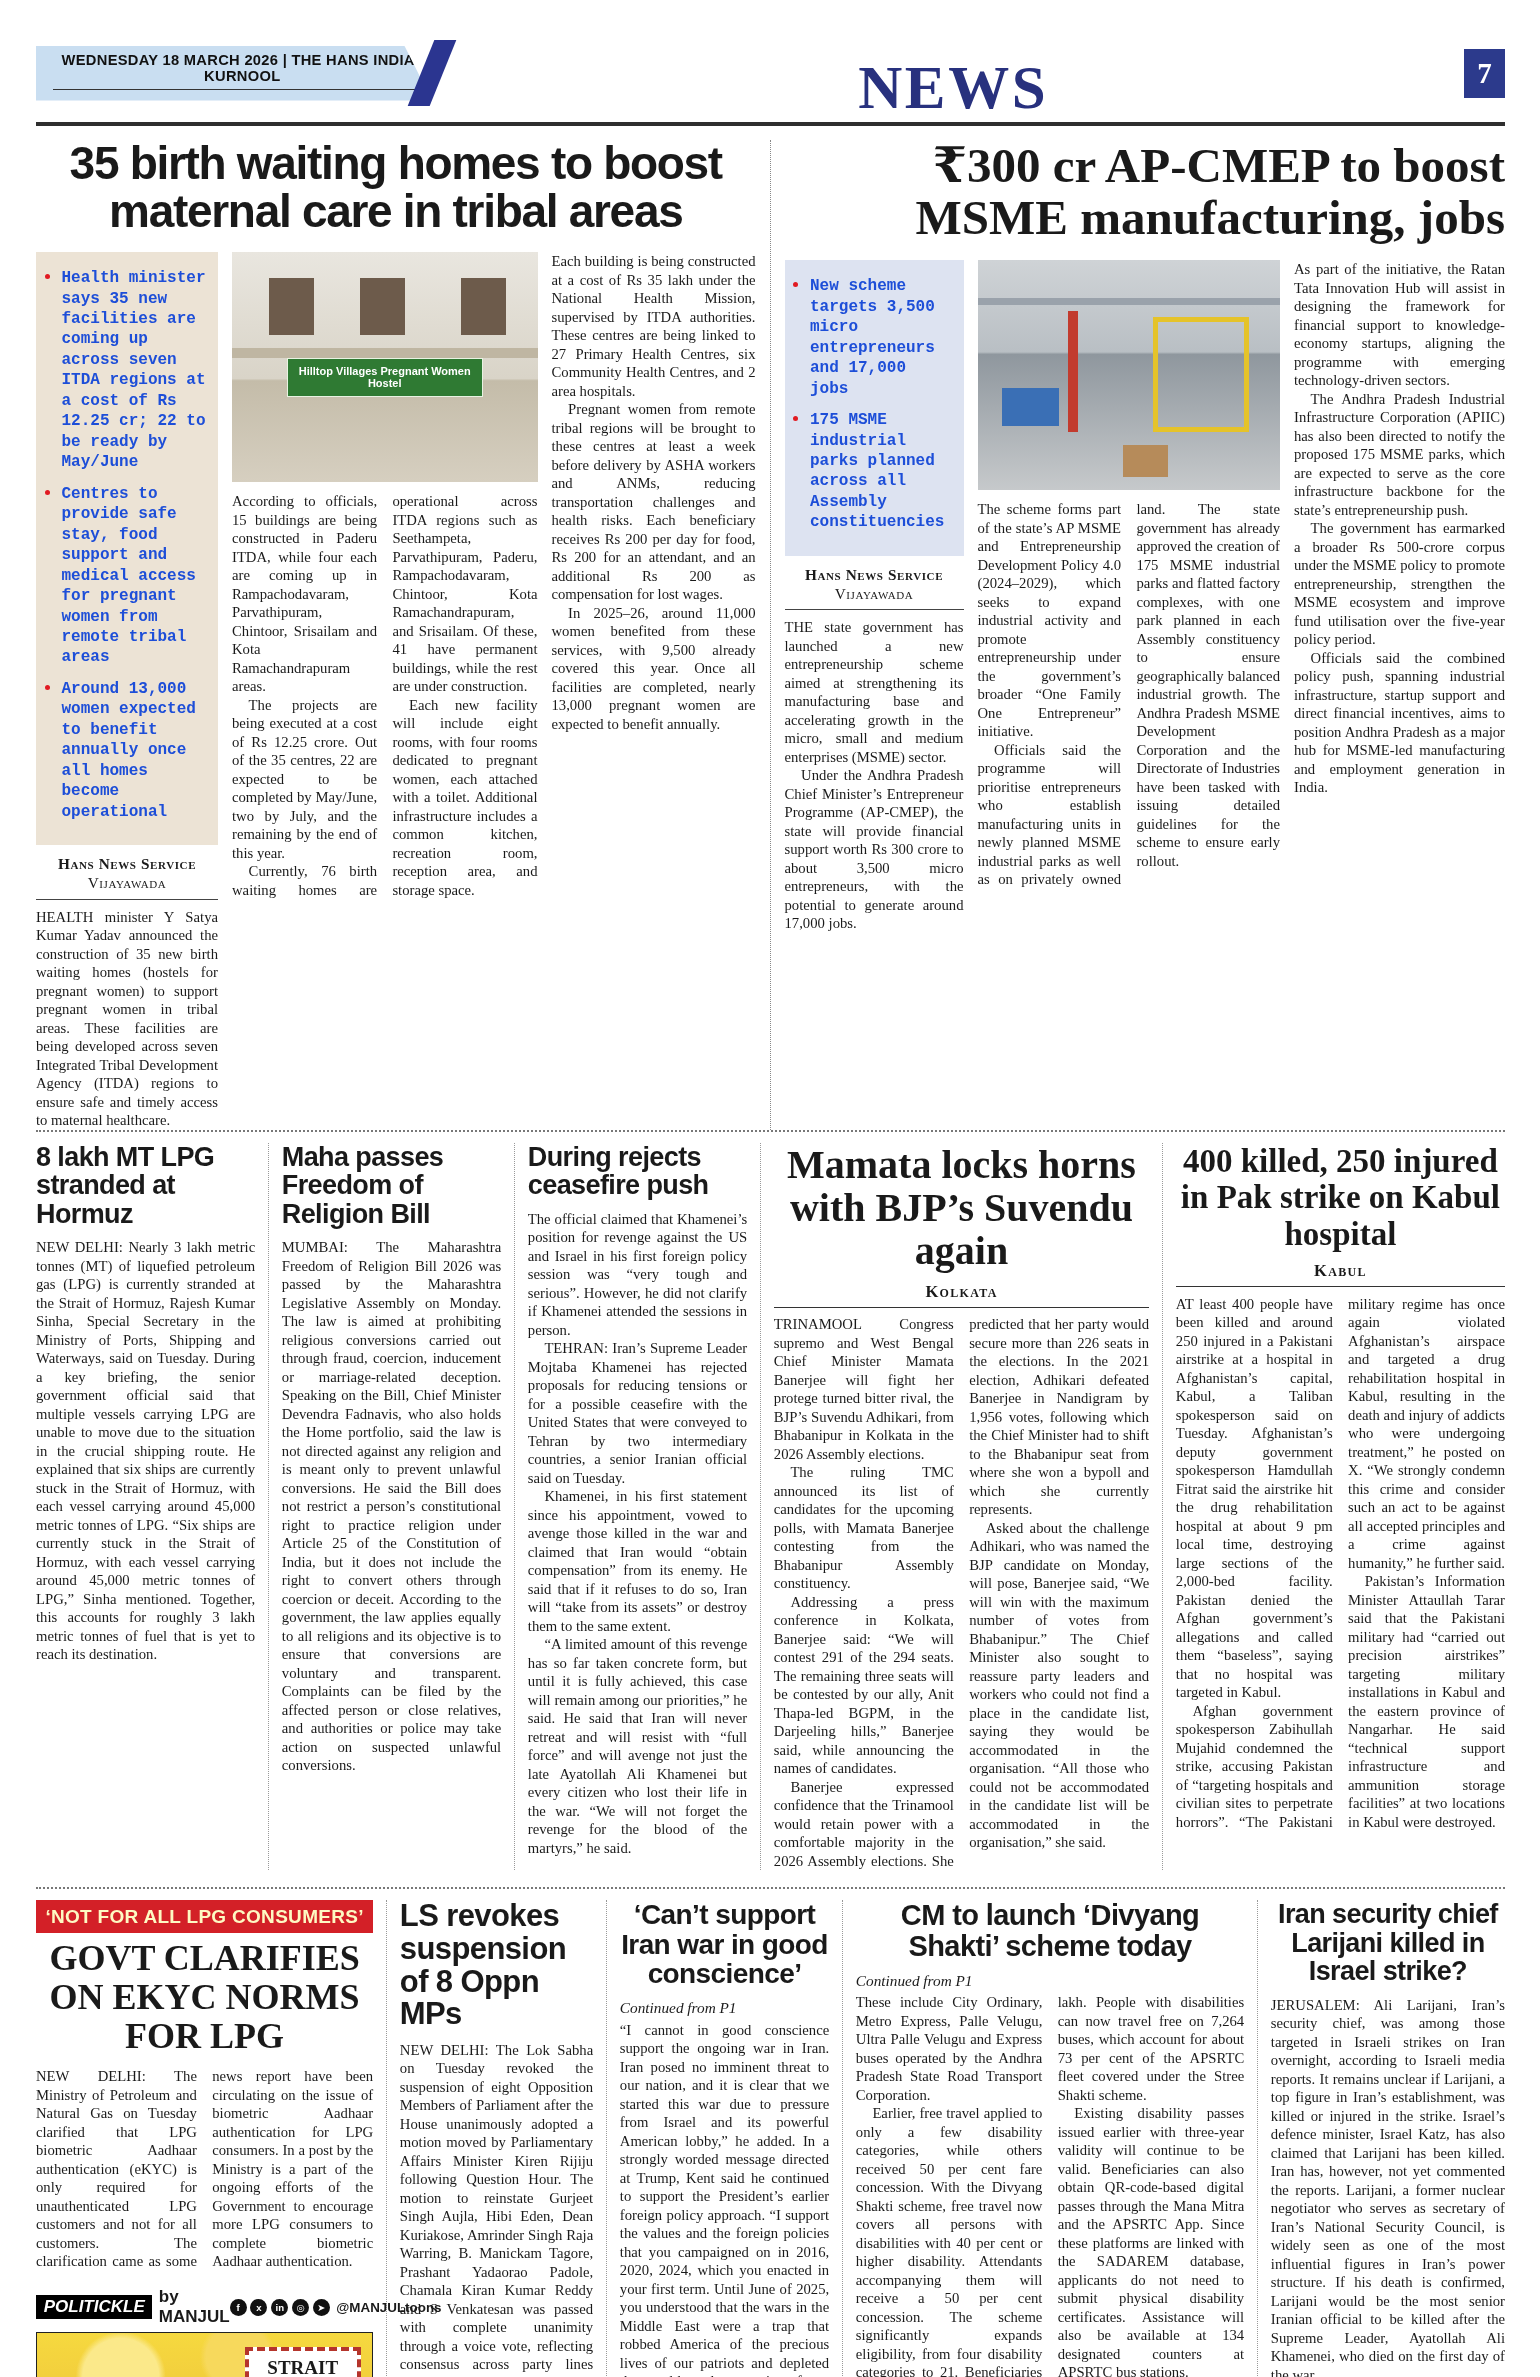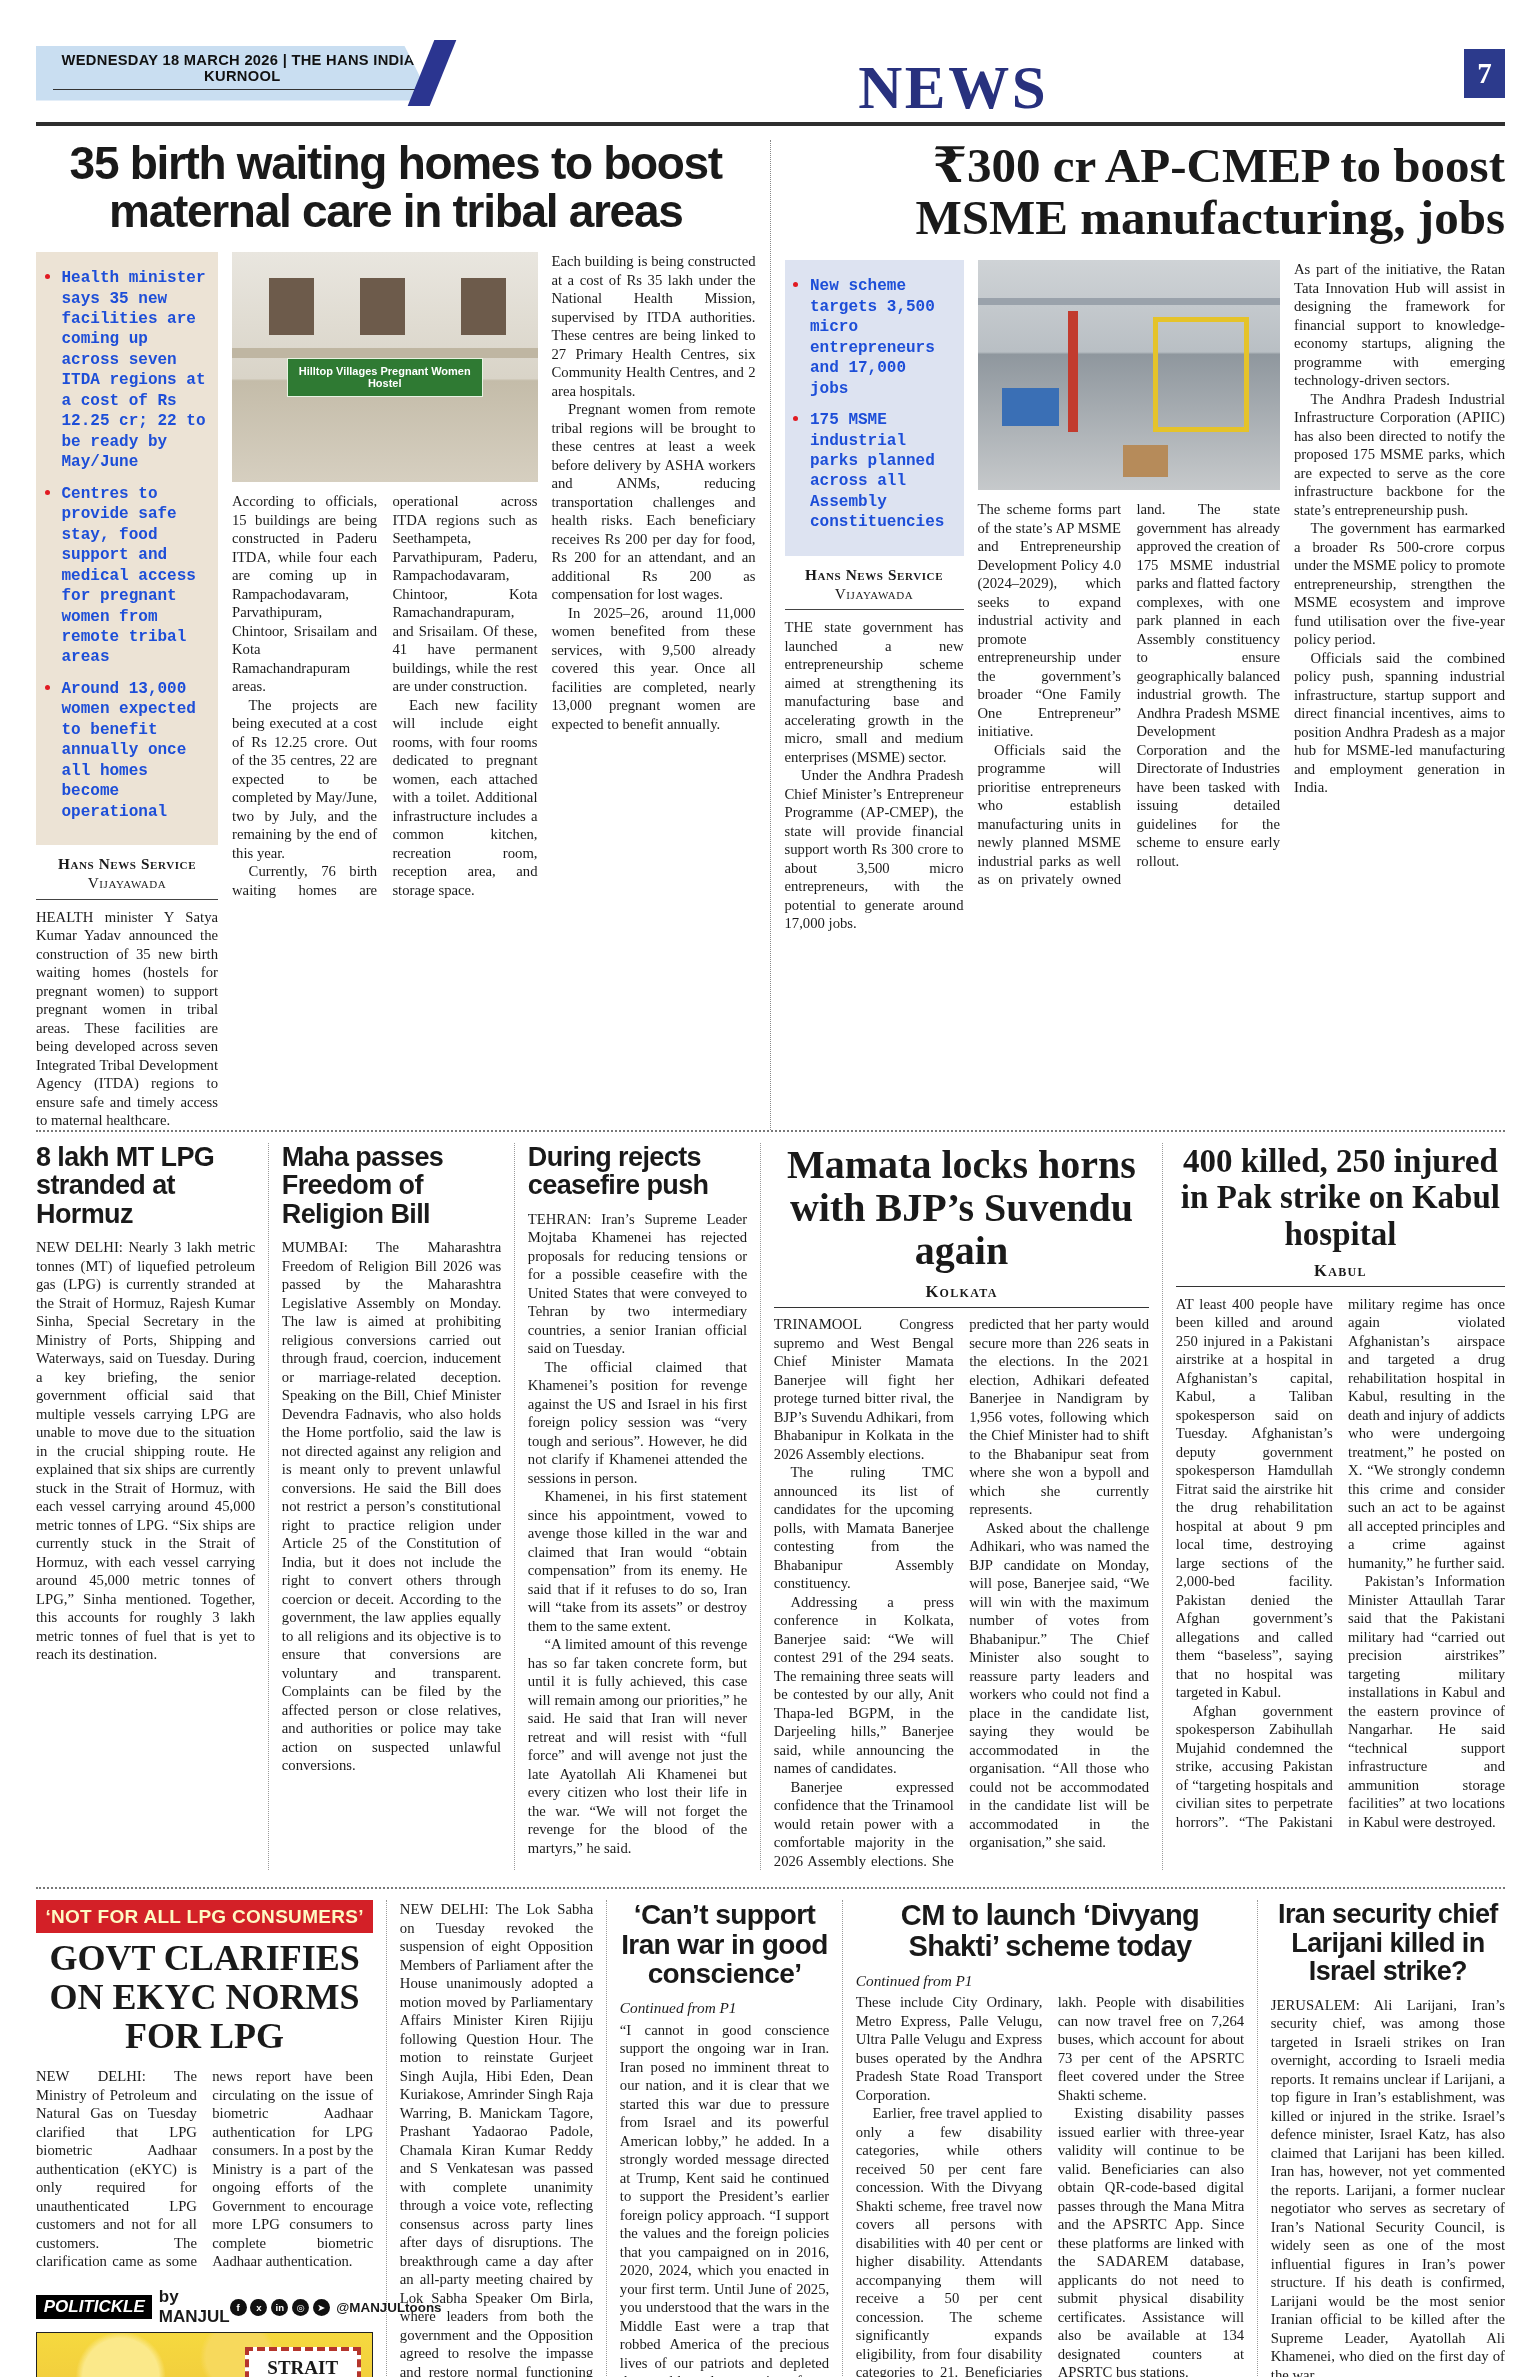--- a/index.html
+++ b/index.html
@@ -198,22 +198,22 @@
       </div>
       <div class="cell">
         <h2 class="h-sans">Maha passes Freedom of Religion Bill</h2>
         <div class="body-text">
             <p>MUMBAI: The Maharashtra Freedom of Religion Bill 2026 was passed by the Maharashtra Legislative Assembly on Monday. The law is aimed at prohibiting religious conversions carried out through fraud, coercion, inducement or marriage-related deception. Speaking on the Bill, Chief Minister Devendra Fadnavis, who also holds the Home portfolio, said the law is not directed against any religion and is meant only to prevent unlawful conversions. He said the Bill does not restrict a person’s constitutional right to practice religion under Article 25 of the Constitution of India, but it does not include the right to convert others through coercion or deceit. According to the government, the law applies equally to all religions and its objective is to ensure that conversions are voluntary and transparent. Complaints can be filed by the affected person or close relatives, and authorities or police may take action on suspected unlawful conversions.</p>
           </div>
       </div>
       <div class="cell">
         <h2 class="h-sans">During rejects ceasefire push</h2>
         <div class="body-text">
+            <p>The official claimed that Khamenei’s position for revenge against the US and Israel in his first foreign policy session was “very tough and serious”. However, he did not clarify if Khamenei attended the sessions in person.</p>
             <p>TEHRAN: Iran’s Supreme Leader Mojtaba Khamenei has rejected proposals for reducing tensions or for a possible ceasefire with the United States that were conveyed to Tehran by two intermediary countries, a senior Iranian official said on Tuesday.</p>
-            <p>The official claimed that Khamenei’s position for revenge against the US and Israel in his first foreign policy session was “very tough and serious”. However, he did not clarify if Khamenei attended the sessions in person.</p>
             <p>Khamenei, in his first statement since his appointment, vowed to avenge those killed in the war and claimed that Iran would “obtain compensation” from its enemy. He said that if it refuses to do so, Iran will “take from its assets” or destroy them to the same extent.</p>
             <p>“A limited amount of this revenge has so far taken concrete form, but until it is fully achieved, this case will remain among our priorities,” he said. He said that Iran will never retreat and will resist with “full force” and will avenge not just the late Ayatollah Ali Khamenei but every citizen who lost their life in the war. “We will not forget the revenge for the blood of the martyrs,” he said.</p>
           </div>
       </div>
       <div class="cell">
         <h2 class="h-serif-big">Mamata locks horns with BJP’s Suvendu again</h2>
         <div class="dateline">Kolkata</div>
         <div class="body-text two-col">
             <p>TRINAMOOL Congress supremo and West Bengal Chief Minister Mamata Banerjee will fight her protege turned bitter rival, the BJP’s Suvendu Adhikari, from Bhabanipur in Kolkata in the 2026 Assembly elections.</p>
             <p>The ruling TMC announced its list of candidates for the upcoming polls, with Mamata Banerjee contesting from the Bhabanipur Assembly constituency.</p>
@@ -259,20 +259,21 @@
         <div class="cartoon">
           <div class="wave"></div>
 
           <div class="sign">STRAIT
 of
 HORMUZ</div>
 
         </div>
       </div>
       <div class="cell">
+        <h2 class="h-sans" style="font-size:31px;">LS revokes suspension of 8 Oppn MPs</h2>
         <div class="body-text">
             <p>NEW DELHI: The Lok Sabha on Tuesday revoked the suspension of eight Opposition Members of Parliament after the House unanimously adopted a motion moved by Parliamentary Affairs Minister Kiren Rijiju following Question Hour. The motion to reinstate Gurjeet Singh Aujla, Hibi Eden, Dean Kuriakose, Amrinder Singh Raja Warring, B. Manickam Tagore, Prashant Yadaorao Padole, Chamala Kiran Kumar Reddy and S Venkatesan was passed with complete unanimity through a voice vote, reflecting consensus across party lines after days of disruptions. The breakthrough came a day after an all-party meeting chaired by Lok Sabha Speaker Om Birla, where leaders from both the government and the Opposition agreed to resolve the impasse and restore normal functioning of the House during the ongoing Budget session.</p>
           </div>
       </div>
       <div class="cell">
         <h2 class="h-sans ctr" style="font-size:28px;">‘Can’t support Iran war in good conscience’</h2>
         <div class="cont">Continued from P1</div>
         <div class="body-text">
             <p>“I cannot in good conscience support the ongoing war in Iran. Iran posed no imminent threat to our nation, and it is clear that we started this war due to pressure from Israel and its powerful American lobby,” he added. In a strongly worded message directed at Trump, Kent said he continued to support the President’s earlier foreign policy approach. “I support the values and the foreign policies that you campaigned on in 2016, 2020, 2024, which you enacted in your first term. Until June of 2025, you understood that the wars in the Middle East were a trap that robbed America of the precious lives of our patriots and depleted the wealth and prosperity of our nation.” “In your first administration, you understood better than any modern President how to decisively apply military power without getting us drawn into never-ending wars. You demonstrated this by killing Qasam Solamani and by defeating ISIS,” he added. Kent alleged that the current conflict was driven in part by external pressure and a coordinated misinformation campaign.</p>
           </div>

